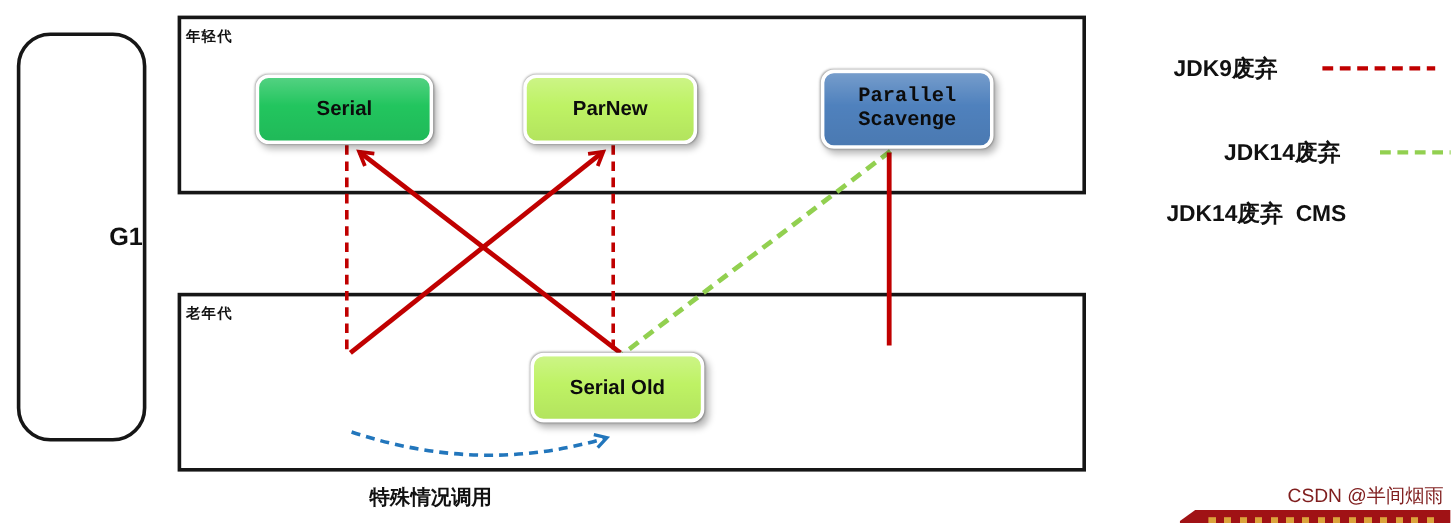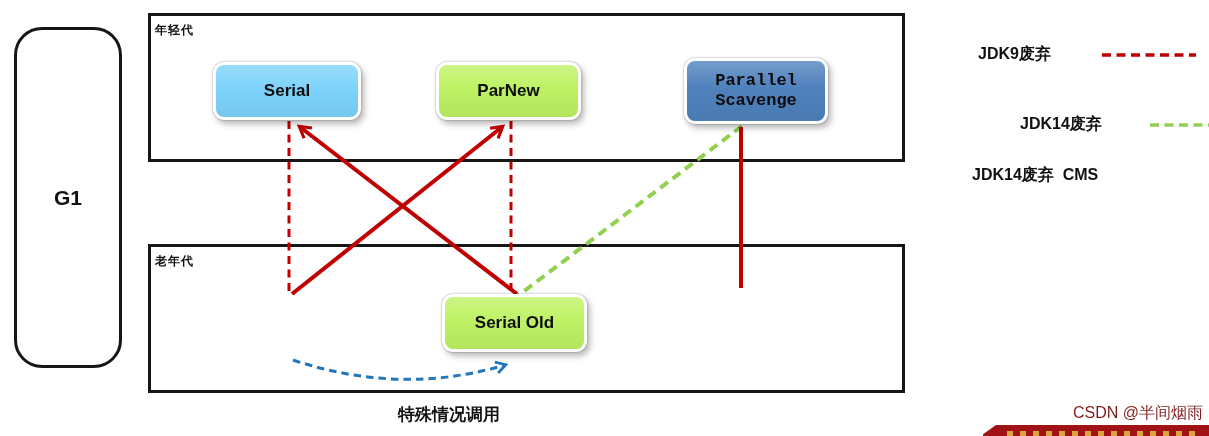--- a/index.html
+++ b/index.html
@@ -9,21 +9,21 @@
   }
   
   .gen-box{position:absolute;border:3px solid #161616;background:#fff;box-sizing:border-box;}
   #young-box{left:148px;top:13px;width:757px;height:149px;}
   #old-box{left:148px;top:244px;width:757px;height:149px;}
   .gen-title{position:absolute;left:4px;top:6px;font-size:12px;font-weight:bold;letter-spacing:1px;}
   
   #g1-box{
     position:absolute;left:14px;top:27px;width:108px;height:341px;box-sizing:border-box;
     border:3px solid #161616;border-radius:28px;background:#fff;
-    display:flex;align-items:center;justify-content:center;
+    display:flex;align-items:center;justify-content:flex-end;
     font-size:21px;font-weight:bold;
   }
   
   #wires{position:absolute;left:0;top:0;width:1209px;height:436px;pointer-events:none;}
   
   .collector{
     position:absolute;box-sizing:border-box;border:3px solid #fff;border-radius:11px;
     box-shadow:0 0 2px rgba(0,0,0,.4),3px 4px 6px rgba(0,0,0,.28);
     display:flex;align-items:center;justify-content:center;text-align:center;
     font-size:17px;font-weight:bold;line-height:1.18;color:#0c0c0c;
@@ -37,25 +37,25 @@
   #node-parnew      {left:436px;top:62px;width:145px;height:58px;}
   #node-ps          {left:684px;top:58px;width:144px;height:66px;font-family:Liberation Mono, monospace;}
   #node-cms         {left:214px;top:294px;width:146px;height:58px;}
   #node-serial-old  {left:442px;top:294px;width:145px;height:58px;}
   #node-parallel-old{left:682px;top:290px;width:147px;height:65px;}
   
   .legend-row{position:absolute;display:flex;align-items:center;}
   #legend-row-1{left:978px;top:44px;}
   #legend-row-2{left:972px;top:114px;margin-left:48px;}
   #legend-row-3{left:972px;top:165px;}
-  .legend-label{font-size:16px;font-weight:bold;white-space:pre;width:118px;}
+  .legend-label{font-size:19px;font-weight:bold;white-space:pre;width:118px;}
   #legend-row-2 .legend-label,#legend-row-3 .legend-label{width:124px;}
   .legend-line{margin-left:4px;}
   
-  #special-note{position:absolute;left:308px;top:403px;width:192px;text-align:right;
+  #special-note{position:absolute;left:308px;top:403px;width:192px;text-align:left;
     font-size:17px;font-weight:bold;}
   #watermark{position:absolute;right:6px;top:403px;font-size:16px;}
   
   #ribbon{position:absolute;right:0;bottom:0;width:226px;height:11px;
     clip-path:polygon(0 85%,13px 0,100% 0,100% 100%,0 100%);}
   #ribbon-glyphs{position:absolute;left:24px;right:8px;bottom:0;height:5px;
     background:repeating-linear-gradient(90deg,currentColor 0 6px,transparent 6px 13px);}
 </style>
 </head>
 <body>
@@ -84,21 +84,21 @@
     </defs>
     <path d="M289 121 L289 295" fill="none" stroke-width="3" stroke-dasharray="8 5.5" stroke="#c00000"></path>
     <path d="M517 294 L300 127" fill="none" stroke-width="4" marker-end="url(#arrow-red)" stroke="#c00000"></path>
     <path d="M292 294 L502 127" fill="none" stroke-width="4" marker-end="url(#arrow-red)" stroke="#c00000"></path>
     <path d="M511 121 L511 295" fill="none" stroke-width="3" stroke-dasharray="8 5.5" stroke="#c00000"></path>
     <path d="M742 126 L519 295" fill="none" stroke-width="4" stroke-dasharray="9.5 6" stroke="#92d050"></path>
     <path d="M741 127 L741 288" fill="none" stroke-width="4" stroke="#c00000"></path>
     <path d="M293 360 Q401 396 505 365" fill="none" stroke-width="3" stroke-dasharray="7.5 5" marker-end="url(#arrow-blue)" stroke="#2276bc"></path>
   </svg>
 
-  <div id="node-serial" class="collector" style="background-color: #7dd3fc; text-align: center;">
+  <div id="node-serial" class="collector" style="background-color: #22c55e; text-align: center;">
     <span>Serial</span>
   </div>
   <div id="node-parnew" class="collector" style="background-color: #bef264;">
     <span>ParNew</span>
   </div>
   <div id="node-ps" class="collector" style="background-color: rgb(79, 129, 189);">
     <span style="width:100px;">Parallel Scavenge</span>
   </div>
   <div id="node-serial-old" class="collector" style="background-color: #bef264;">
     <span>Serial Old</span>

